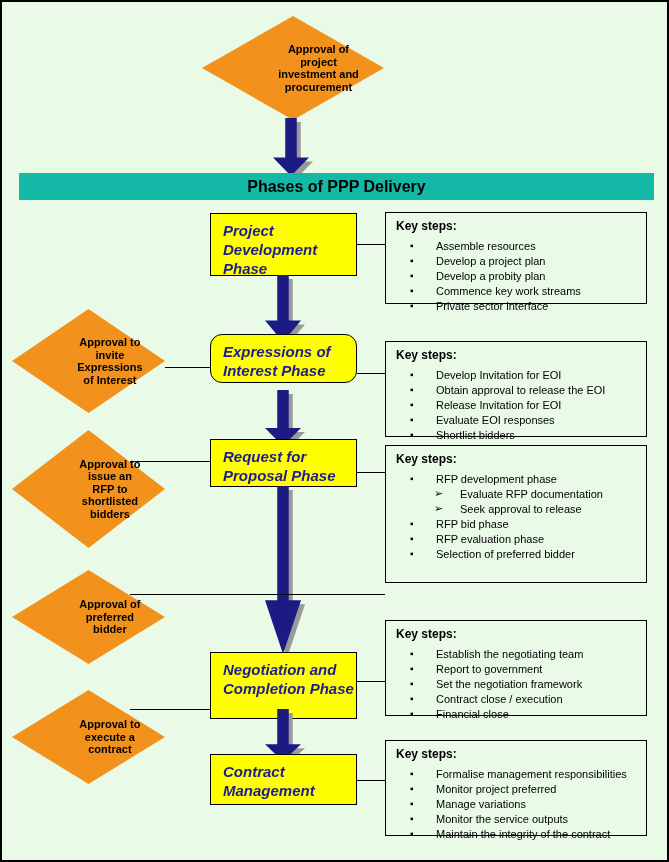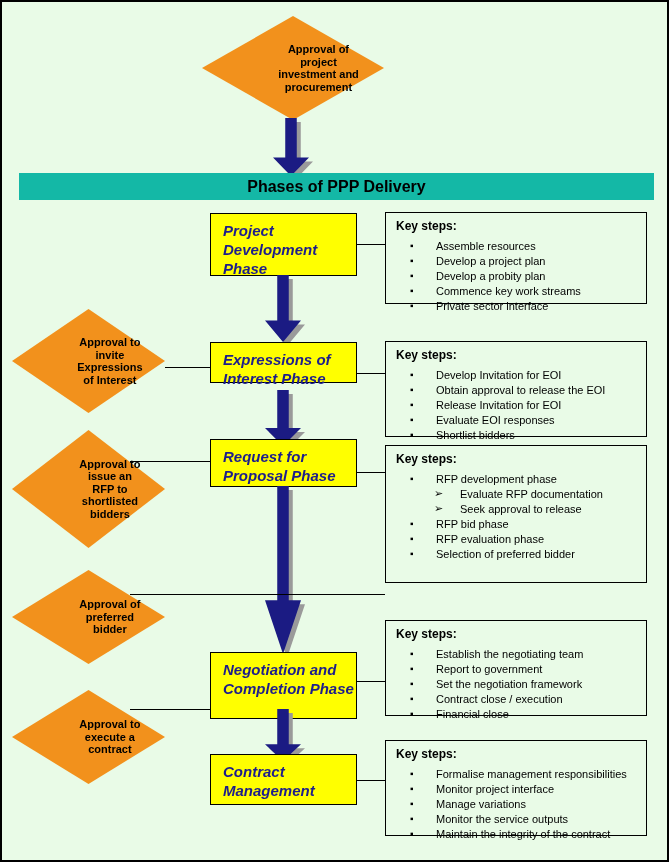--- a/index.html
+++ b/index.html
@@ -198,21 +198,21 @@
 
   <div class="diamond" style="left:10px; top:307px; width:153px; height:104px;">
     <div class="dshape"></div>
     <div class="dlabel">Approval to
 invite
 Expressions
 of Interest</div>
   </div>
   <div class="connector" style="left:163px; top:365px; width:45px;"></div>
 
-  <div class="phase-box" style="left:208px; top:340px; width:147px; height:41px;">Expressions of
+  <div class="phase-box" style="left:208px; top:332px; width:147px; height:49px;border-radius:12px;">Expressions of
 Interest Phase</div>
 
   <div class="connector" style="left:355px; top:371px; width:28px;"></div>
 
   <div class="steps-box" style="left:383px; top:339px; width:262px; height:96px;">
     <div class="steps-title">Key steps:</div>
     <ul class="steps-list">
       <li class="lvl1">Develop Invitation for EOI</li>
       <li class="lvl1">Obtain approval to release the EOI</li>
       <li class="lvl1">Release Invitation for EOI</li>
@@ -297,20 +297,20 @@
 
   <div class="phase-box" style="left:208px; top:752px; width:147px; height:51px;">Contract
 Management</div>
 
   <div class="connector" style="left:355px; top:778px; width:28px;"></div>
 
   <div class="steps-box" style="left:383px; top:738px; width:262px; height:96px;">
     <div class="steps-title">Key steps:</div>
     <ul class="steps-list">
       <li class="lvl1">Formalise management responsibilities</li>
-      <li class="lvl1">Monitor project interface</li>
+      <li class="lvl1">Monitor project preferred</li>
       <li class="lvl1">Manage variations</li>
       <li class="lvl1">Monitor the service outputs</li>
       <li class="lvl1">Maintain the integrity of the contract</li>
     </ul>
   </div>
 
 </div>
 
 </body></html>

